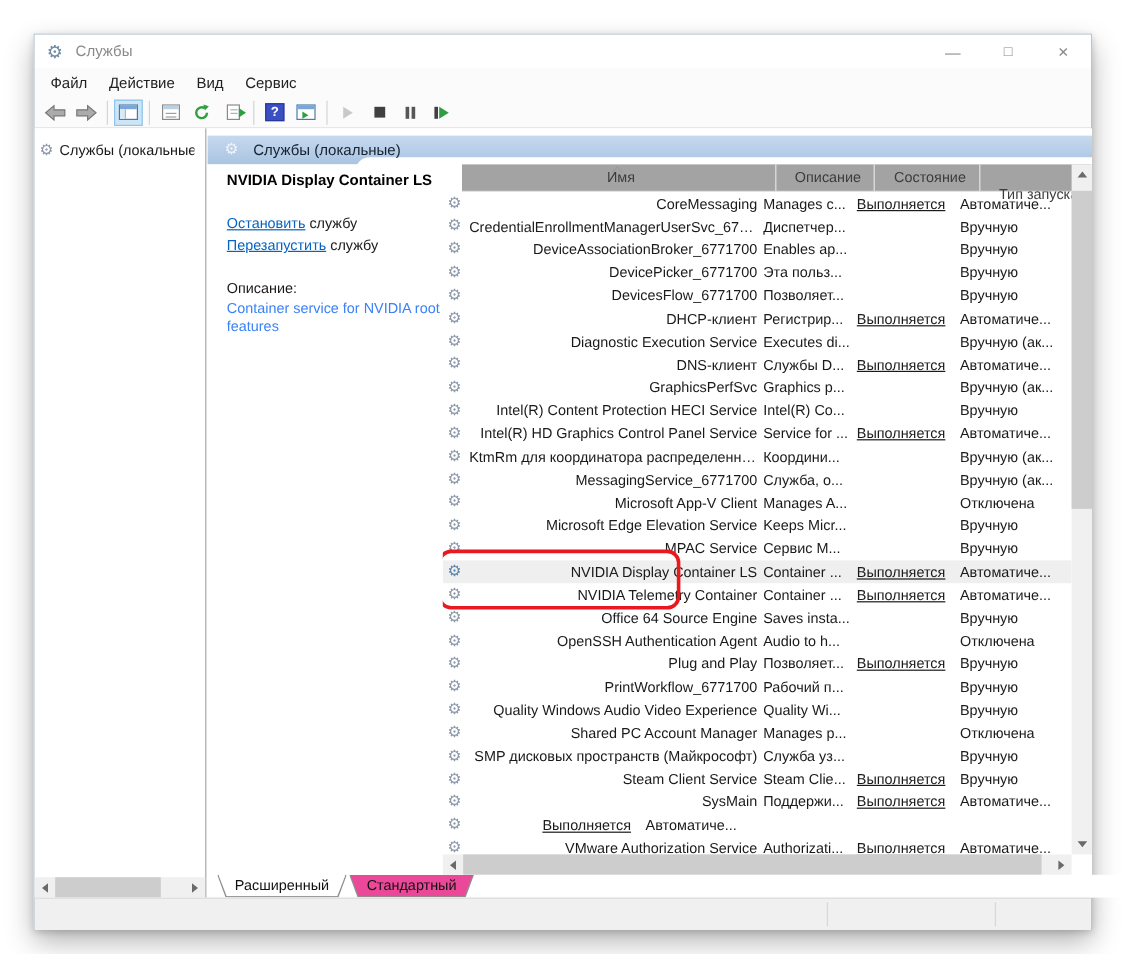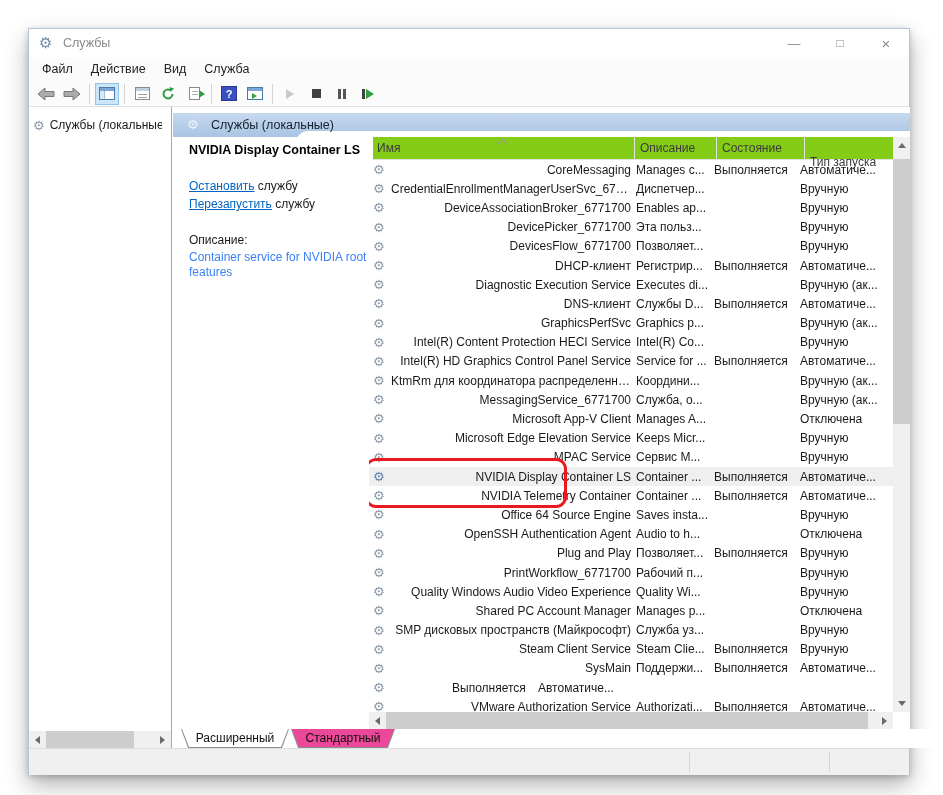--- a/index.html
+++ b/index.html
@@ -71,35 +71,35 @@
   
   .descpanel { position:absolute; left:0; top:30px; width:196px; height:590px; background:#fff; }
   .svc-title { position:absolute; left:16px; top:6px; width:180px; font-size:12.5px; font-weight:bold; color:#000; }
   .svc-links { position:absolute; left:16px; top:40px; font-size:12px; color:#1a1a1a; line-height:18px; }
   .svc-links a { color:#0563c1; text-decoration:underline; }
   .svc-desc-label { position:absolute; left:16px; top:96px; font-size:12px; color:#1a1a1a; }
   .svc-desc-text { position:absolute; left:16px; top:113px; width:178px; font-size:12px; color:#3b82f6; line-height:15px; }
 
   
   .list { position:absolute; left:196px; top:30px; width:541px; height:590px; background:#fff; }
-  .col-header { position:absolute; left:4px; top:0; width:524px; height:23px; background:#84cc16; border-bottom:1px solid #e3e3e3; display:flex; }
+  .col-header { position:absolute; left:16px; top:0; width:524px; height:23px; background:#a3a3a3; border-bottom:1px solid #e3e3e3; display:flex;text-align:center; }
   .col-h { font-size:12px; color:#3c3c3c; padding:4px 0 0 5px; border-right:1px solid #e3e3e3; height:23px; white-space:nowrap; overflow:hidden; }
   .col-h.c0 { width:262px; padding-left:4px; position:relative; }
   .col-h.c1 { width:82px; }
   .col-h.c2 { width:88px; }
   .col-h.c3 { width:92px; border-right:none;margin-top:14px; }
   .sort-chevron { position:absolute; left:126px; top:-17px; width:7px; height:7px; border-left:1px solid #9a9a9a; border-top:1px solid #9a9a9a; transform:rotate(45deg); }
 
   .rows { position:absolute; left:0; top:23px; width:524px; height:552px; overflow:hidden; }
   .row { position:relative; width:524px; height:19.2px; display:flex; align-items:center; }
   .row.selected { background:#efefef; }
   .cell { font-size:12px; color:#1a1a1a; white-space:nowrap; overflow:hidden; text-overflow:ellipsis; }
   .cell.name { width:240px; margin-left:22px;text-align:right; }
   .cell.desc { width:78px; padding-left:5px; }
-  .cell.status { width:86px; padding-left:5px; }
+  .cell.status { width:86px; padding-left:5px;text-decoration:underline; }
   .cell.startup { width:88px; padding-left:5px; }
   .row .gear { position:absolute; left:4px; top:2px; font-size:13px; line-height:15px; color:#8a98a8; }
   .row.selected .gear { color:#5c85ad; }
 
   .annotation { position:absolute; border:3px solid #e8191f; border-radius:11px; pointer-events:none; z-index:5; }
 
   
   .vscroll { position:absolute; left:524px; top:0; width:17px; height:575px; background:#f0f0f0; }
   .vscroll .up, .vscroll .down { position:absolute; left:0; width:17px; height:17px; display:flex; align-items:center; justify-content:center; }
   .vscroll .up { top:0; } .vscroll .down { bottom:0; }
@@ -144,21 +144,21 @@
         <div class="win-btn min">—</div>
         <div class="win-btn max">□</div>
         <div class="win-btn close">×</div>
       </div>
     </div>
 
     <div class="menubar" id="menubar">
         <span class="menu-item">Файл</span>
         <span class="menu-item">Действие</span>
         <span class="menu-item">Вид</span>
-        <span class="menu-item">Служба</span>
+        <span class="menu-item">Сервис</span>
       </div>
 
     <div class="toolbar">
       <div class="tbtn">
         <svg width="18" height="14" viewBox="0 0 18 14">
             <path d="M8 1 L1 7 L8 13 L8 9.5 H17 V4.5 H8 Z" fill="#ababab" stroke="#777" stroke-width="1"></path>
           </svg>
       </div>
       <div class="tbtn">
         <svg width="18" height="14" viewBox="0 0 18 14">

